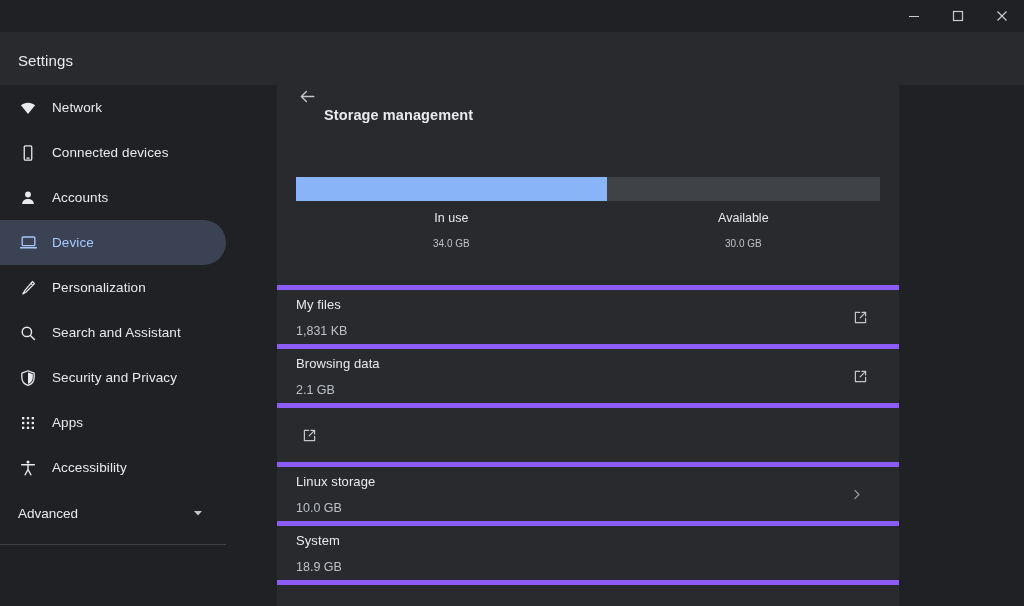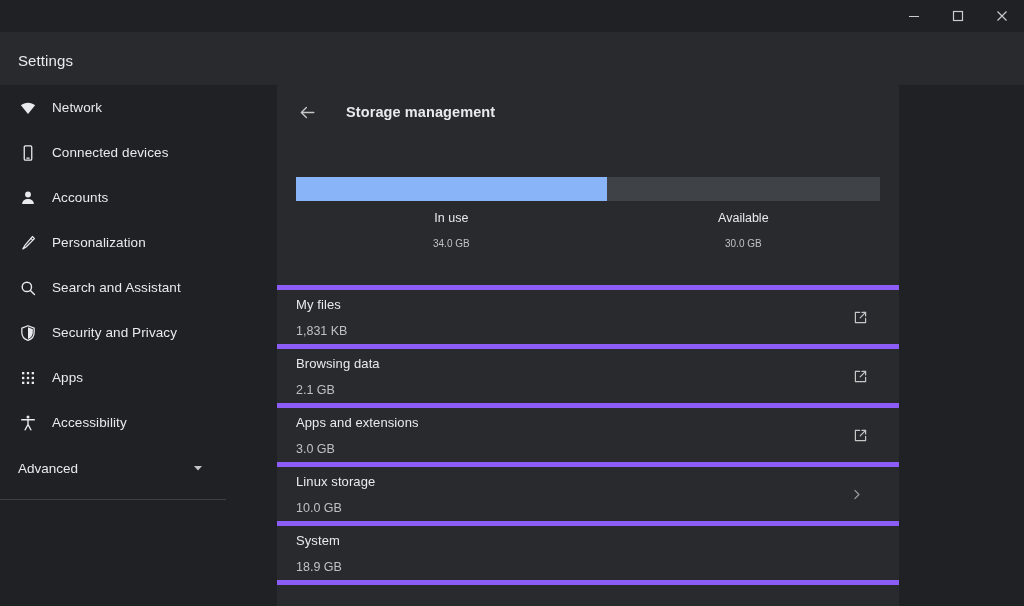--- a/index.html
+++ b/index.html
@@ -154,22 +154,22 @@
     left: 277px;
     top: 85px;
     width: 622px;
     height: 521px;
     background: #292a2d;
     overflow: hidden;
   }
   .page-head {
     height: 54px;
     display: flex;
-    align-items: center;
     padding-left: 19px;
+    flex-direction: column;
   }
   .back-btn {
     width: 22px; height: 22px;
     display: flex; align-items: center; justify-content: center;
     color: #c4c7c5;
   }
   .page-title {
     margin-left: 28px;
     font-size: 14.5px;
     color: #e8eaed;
@@ -277,20 +277,29 @@
     <div class="nav-item">
       <span class="nav-icon">
         <svg width="18" height="18" viewBox="0 0 24 24" aria-hidden="true">
           <circle cx="12" cy="7.3" r="3.9" fill="currentColor"></circle>
           <path d="M4.2 20 C4.2 15.9 7.7 13.4 12 13.4 C16.3 13.4 19.8 15.9 19.8 20 Z" fill="currentColor"></path>
         </svg>
       </span>
       <span class="nav-label">Accounts</span>
     </div>
 
+    <div class="nav-item selected">
+      <span class="nav-icon">
+        <svg width="19" height="19" viewBox="0 0 24 24" fill="none" aria-hidden="true">
+          <rect x="4" y="5" width="16" height="11" rx="1.3" stroke="currentColor" stroke-width="1.7"></rect>
+          <path d="M2 18.6 h20" stroke="currentColor" stroke-width="1.7" stroke-linecap="round"></path>
+        </svg>
+      </span>
+      <span class="nav-label">Device</span>
+    </div>
 
     <div class="nav-item">
       <span class="nav-icon">
         <svg width="18" height="18" viewBox="0 0 24 24" fill="none" aria-hidden="true">
           <path d="M17.8 3.4 L20.6 6.2 L9.4 17.4 L5.2 19.8 L7.6 15.6 Z" stroke="currentColor" stroke-width="1.7" stroke-linejoin="round"></path>
           <path d="M15.6 5.6 L18.4 8.4" stroke="currentColor" stroke-width="1.5"></path>
         </svg>
       </span>
       <span class="nav-label">Personalization</span>
     </div>
@@ -409,24 +418,20 @@
         <span class="row-action">
           <svg width="17" height="17" viewBox="0 0 24 24" fill="none" aria-hidden="true">
             <path d="M19.2 13.2 V19.2 H4.8 V4.8 H10.8" stroke="currentColor" stroke-width="1.7" stroke-linecap="round" stroke-linejoin="round"></path>
             <path d="M14.1 4.8 H19.2 V9.9" stroke="currentColor" stroke-width="1.7" stroke-linecap="round" stroke-linejoin="round"></path>
             <path d="M19.2 4.8 L11.5 12.5" stroke="currentColor" stroke-width="1.7" stroke-linecap="round"></path>
           </svg>
         </span>
       </div>
 
       <div class="row">
-        <div class="row-texts">
-          <span class="row-label">Apps and extensions</span>
-          <span class="row-sub">3.0 GB</span>
-        </div>
         <span class="row-action">
           <svg width="17" height="17" viewBox="0 0 24 24" fill="none" aria-hidden="true">
             <path d="M19.2 13.2 V19.2 H4.8 V4.8 H10.8" stroke="currentColor" stroke-width="1.7" stroke-linecap="round" stroke-linejoin="round"></path>
             <path d="M14.1 4.8 H19.2 V9.9" stroke="currentColor" stroke-width="1.7" stroke-linecap="round" stroke-linejoin="round"></path>
             <path d="M19.2 4.8 L11.5 12.5" stroke="currentColor" stroke-width="1.7" stroke-linecap="round"></path>
           </svg>
         </span>
       </div>
 
       <div class="row">

